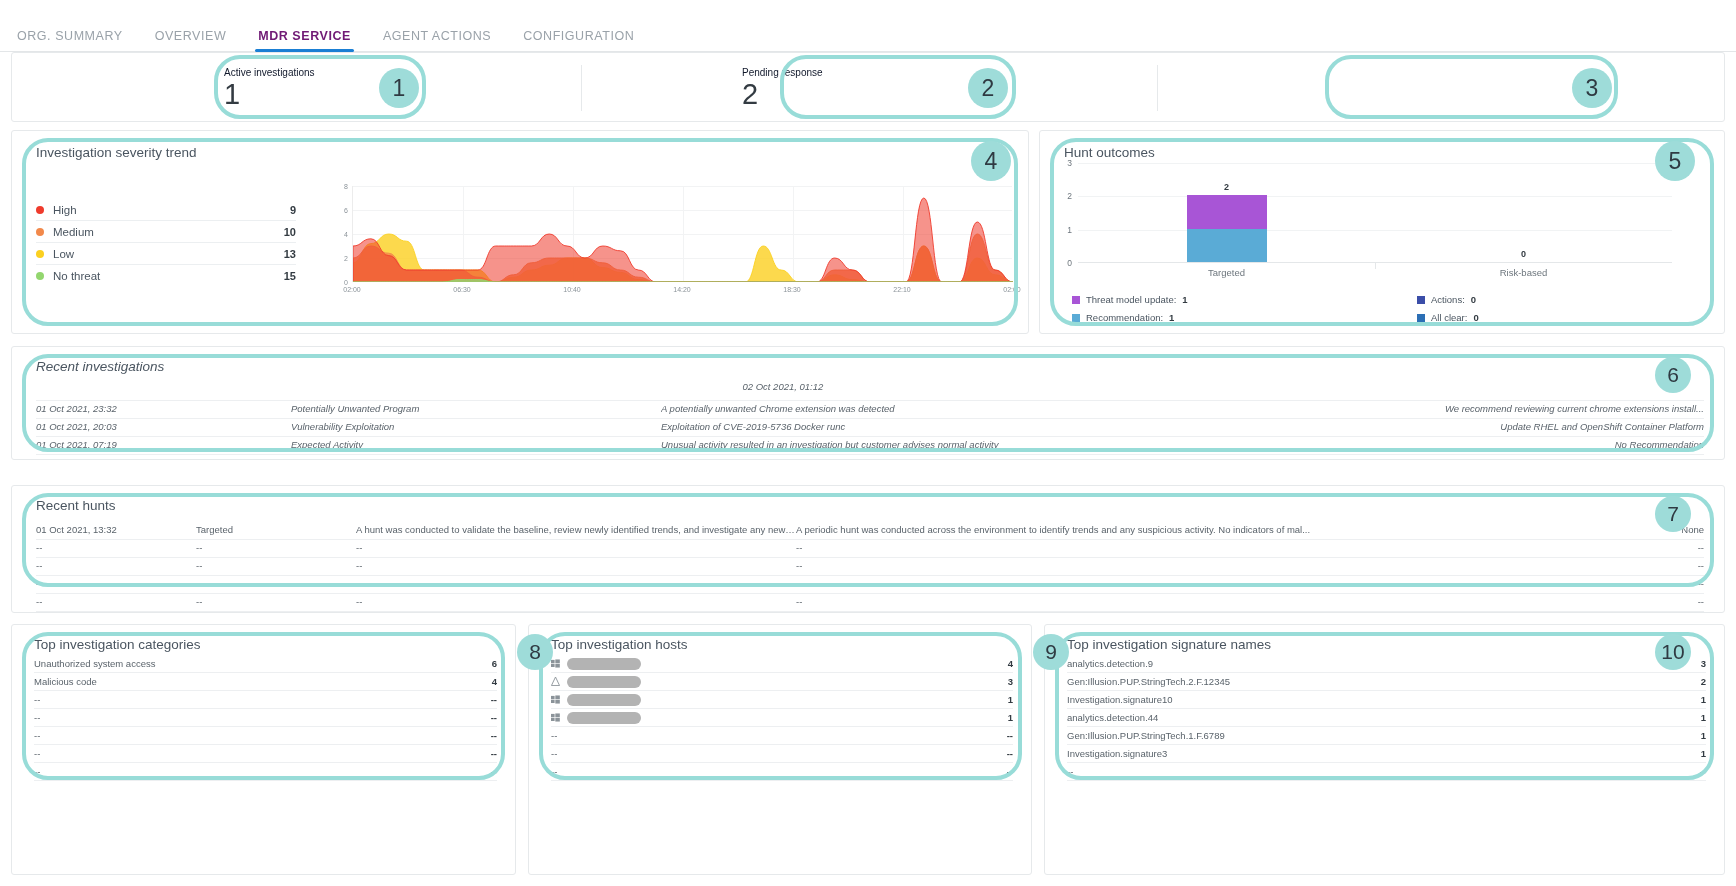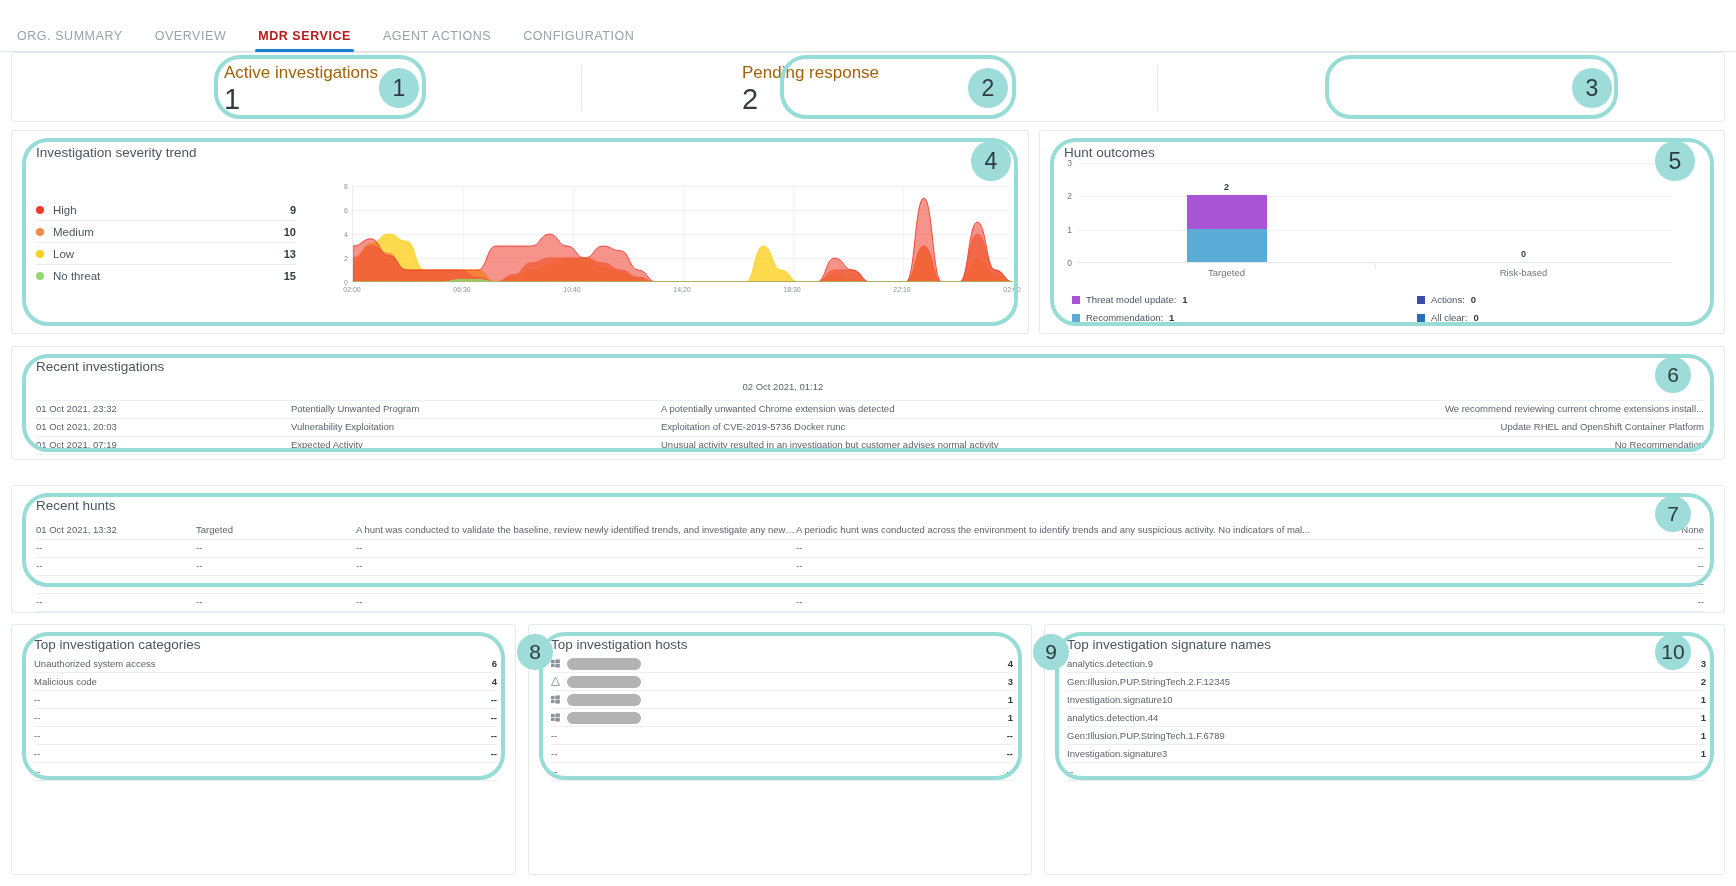--- a/index.html
+++ b/index.html
@@ -16,21 +16,21 @@
   .tabbar {
     position: absolute; left: 0; top: 22px; width: 1736px; height: 30px;
     border-bottom: 1px solid #e3e6e8;
     display: flex; align-items: flex-end; padding-left: 14px; gap: 26px;
   }
   .tab {
     font-size: 12.5px; letter-spacing: .55px; color: #9aa2a9;
     padding: 0 3px 8px 3px; position: relative; white-space: nowrap;
     cursor: pointer;
   }
-  .tab.active { color: #b91c1c; font-weight: bold; }
+  .tab.active { color: #701a75; font-weight: bold; }
   .tab.active:after {
     content:""; position: absolute; left:0; right:0; bottom:-1px; height:3px;
     background:#1a7fd4; border-radius:2px;
   }
 
   
   .panel {
     position: absolute; background:#fff; border:1px solid #e6e9eb; border-radius:3px;
   }
   .panel-title {
@@ -50,21 +50,21 @@
     z-index: 6;
   }
   .badge.small { width: 36px; height: 36px; font-size: 21px; }
 
   
   #kpi-strip { left:11px; top:52px; width:1714px; height:70px; }
   .kpi {
     position:absolute; top:0; height:70px; display:flex; flex-direction:column;
     justify-content:center; padding-left: 22px;
   }
-  .kpi-label { font-size: 17px; color:#a16207; margin-bottom:2px; }
+  .kpi-label { font-size: 10px; color:#0f172a; margin-bottom:2px; }
   .kpi-val   { font-size: 29px; font-weight: 300; color:#333b42; line-height:1; }
   .kpi-unit  { font-size: 10.5px; color:#9aa2a9; margin-left:9px; vertical-align: 4px;}
   .kpi-div { position:absolute; top:12px; width:1px; height:46px; background:#e6e9eb; }
 
   
   #sev-panel { left:11px; top:130px; width:1018px; height:204px; }
   .sev-legend { position:absolute; left:24px; top:68px; width:260px; }
   .sev-row {
     display:flex; align-items:center; height:22px;
     border-bottom:1px solid #eceff1; font-size:11.5px; color:#4a5560;
@@ -89,21 +89,21 @@
   .h-plot{position:absolute; left:20px; top:0; right:6px; height:100px; border-bottom:1px solid #e4e7e9;}
   .gridline{position:absolute; left:0; right:0; height:1px; background:#f1f3f4;}
   .h-catlabel{position:absolute; top:104px; font-size:9.5px; color:#6d767d; transform:translateX(-50%);}
   .h-barlabel{position:absolute; font-size:9px; font-weight:bold; color:#333b42; transform:translateX(-50%);}
   .hunt-legend{position:absolute; left:32px; top:163px; width:630px; font-size:9.5px; color:#4a5560;}
   .hl-item{position:absolute; display:flex; align-items:center; white-space:nowrap;}
   .hl-sw{width:8px;height:8px;margin-right:6px;flex:0 0 8px;}
   .hl-val{font-weight:bold;margin-left:6px;color:#333b42;}
 
   
-  #recent-inv{left:11px; top:346px; width:1714px; height:114px;}
+  #recent-inv{left:11px; top:346px; width:1714px; height:114px;font-style:italic;}
   #recent-hunts{left:11px; top:485px; width:1714px; height:128px;}
   .listrow{
     position:absolute; left:24px; right:20px; height:20px;
     border-bottom:1px solid #edeff1; display:flex; align-items:center;
     font-size:9.5px; color:#5a636b; white-space:nowrap; overflow:hidden;
   }
   .c-time{width:255px; flex:0 0 255px;}
   .c-type{width:370px; flex:0 0 370px;}
   .c-desc{flex:1; overflow:hidden; text-overflow:ellipsis;}
   .c-rec{flex:0 0 auto; text-align:right; padding-left:14px; overflow:hidden;}

